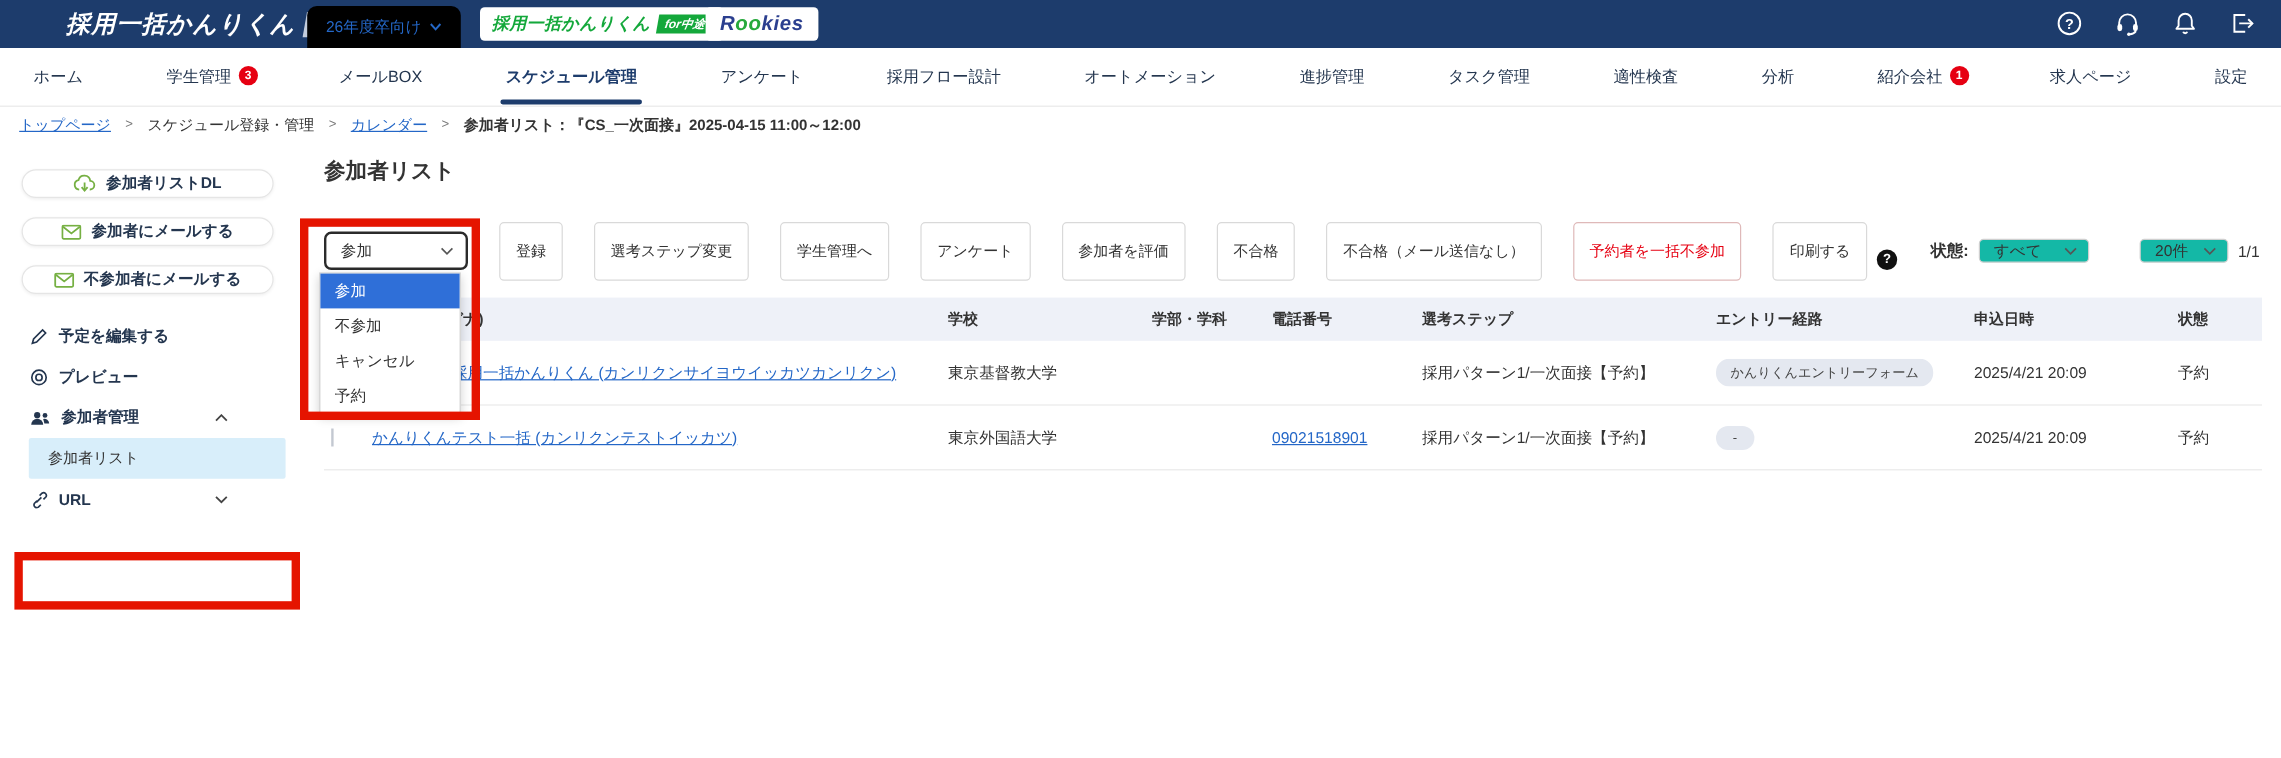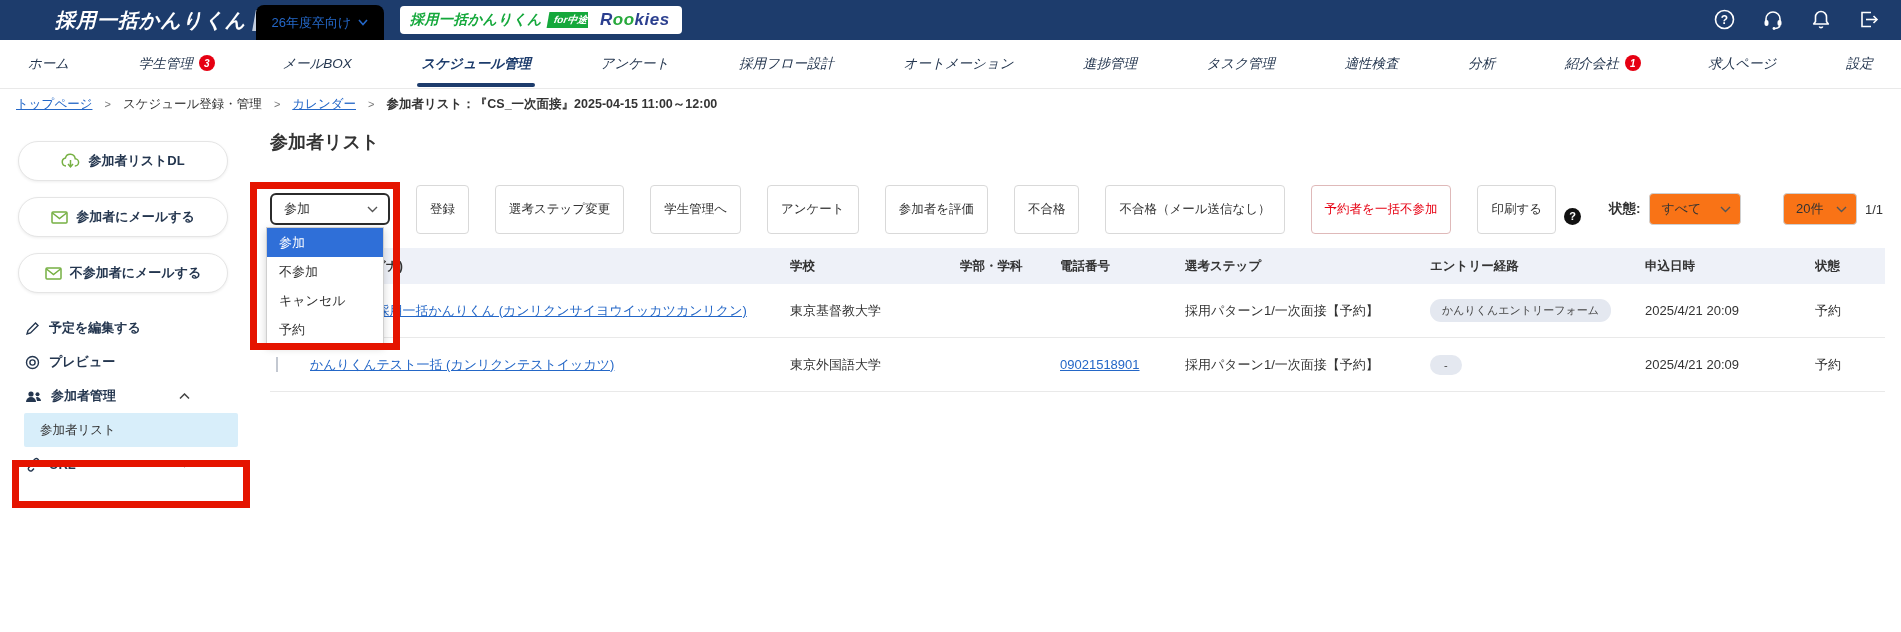--- a/index.html
+++ b/index.html
@@ -24,40 +24,40 @@
   .rookies { position:absolute; left:588px; top:6px; height:28px; background:#fff; border-radius:4px;
              display:flex; align-items:center; padding:0 12px; font-size:17px; font-weight:800; font-style:italic;
              color:#2b3f8f; letter-spacing:.5px; }
   .rookies .oo { color:#27a93c; }
   .top-icons { position:absolute; right:22px; top:9px; display:flex; gap:27px; align-items:center; }
   .top-icons svg { display:block; cursor:pointer; }
 
   
   .navbar { position:absolute; left:0; top:40px; width:100%; height:49px; background:#fff;
             border-bottom:1px solid #e9e9e9; display:flex; align-items:center; padding:0 26px;
-            justify-content:space-between;font-style:italic; }
+            justify-content:space-between; }
   .nav-item { font-size:13.5px; color:#24364f; font-weight:500; cursor:pointer; display:flex; align-items:center; gap:4px; }
   .nav-item .nav-label { position:relative; padding:14px 2px; }
   .nav-item.active .nav-label { font-weight:800; color:#1d3c6c; }
   .nav-item.active .nav-label::after { content:""; position:absolute; left:-2px; right:-2px; bottom:0;
             height:4px; background:#1d3c6c; border-radius:3px; }
   .nav-badge { min-width:16px; height:16px; border-radius:8px; background:#e60012; color:#fff; font-size:10px;
                font-weight:700; display:inline-flex; align-items:center; justify-content:center; padding:0 4px;
                transform:translateY(-1px); }
 
   
   .breadcrumb { position:absolute; left:0; top:90px; width:100%; height:28px; display:flex; align-items:center;
                 gap:12px; padding:0 16px; font-size:12.5px; color:#333; background:#fff; }
   .crumb-link { color:#2467c7; text-decoration:underline; cursor:pointer; }
   .crumb-sep { color:#777; font-size:11px; }
   .crumb-current { font-weight:700; color:#333; }
 
   
   .sidebar { position:absolute; left:0; top:118px; width:250px; bottom:0; background:#fff; padding-top:23px; }
-  .side-btn { margin:0 22px 16px 18px; height:40px; background:#fff; border:1px solid #e5e5e5; border-radius:22px;
+  .side-btn { margin:0 22px 16px 18px; height:24px; background:#fff; border:1px solid #e5e5e5; border-radius:22px;
               box-shadow:0 1px 3px rgba(0,0,0,.07); display:flex; align-items:center; justify-content:center; gap:8px;
               font-size:13px; font-weight:700; color:#24364f; cursor:pointer; }
   .side-links { margin-top:18px; }
   .side-link { height:34px; display:flex; align-items:center; gap:9px; padding-left:25px; font-size:13px;
                font-weight:700; color:#24364f; cursor:pointer; }
   .side-section { height:34px; display:flex; align-items:center; gap:9px; padding-left:25px; padding-right:60px;
                   font-size:13px; font-weight:700; color:#24364f; cursor:pointer; }
   .side-section .chev { margin-left:auto; }
   .side-subitem { height:34px; display:flex; align-items:center; padding-left:40px; font-size:12.5px; color:#444;
                   cursor:pointer; }
@@ -75,21 +75,21 @@
   .dd-trigger { width:120px; height:32px; background:#fff; border:2px solid #2b2b2b; border-radius:6px;
                 display:flex; align-items:center; font-size:13px; color:#333; padding:0 10px 0 12px; cursor:pointer; }
   .dd-trigger .chev { margin-left:auto; }
   .dd-menu { position:absolute; left:-4px; top:34px; width:118px; background:#fff; border:1px solid #cfcfcf;
              box-shadow:0 3px 8px rgba(0,0,0,.18); z-index:30; }
   .dd-option { height:29px; display:flex; align-items:center; padding-left:12px; font-size:13px; color:#333; cursor:pointer; }
   .dd-option.selected { background:#2f6fd8; color:#fff; }
   .help-dot { width:17px; height:17px; border-radius:50%; background:#111; color:#fff; font-size:11px; font-weight:800;
               display:flex; align-items:center; justify-content:center; margin-left:8px; margin-top:14px; cursor:pointer; }
   .state-label { margin-left:28px; font-size:13.5px; font-weight:800; color:#333; white-space:nowrap; }
-  .select { height:32px; background:#f97316; border:1px solid #cfcfcf; border-radius:4px; display:flex; align-items:center;
+  .select { height:20px; background:#14b8a6; border:1px solid #cfcfcf; border-radius:4px; display:flex; align-items:center;
             font-size:13px; color:#333; padding:0 9px 0 12px; gap:10px; cursor:pointer; white-space:nowrap; }
   .select-state { margin-left:8px; width:92px; }
   .select-perpage { margin-left:auto; width:74px; }
   .page-ind { margin-left:8px; font-size:13px; color:#333; }
 
   
   .table { position:absolute; left:20px; right:16px; top:130px; }
   .tr { display:grid; grid-template-columns:40px 480px 170px 100px 125px 245px 215px 170px 1fr; align-items:center; }
   .thead { background:#eef1f8; height:36px; font-size:12.5px; font-weight:700; color:#333; }
   .trow { height:54px; border-bottom:1px solid #e9e9e9; font-size:13px; color:#333; }

